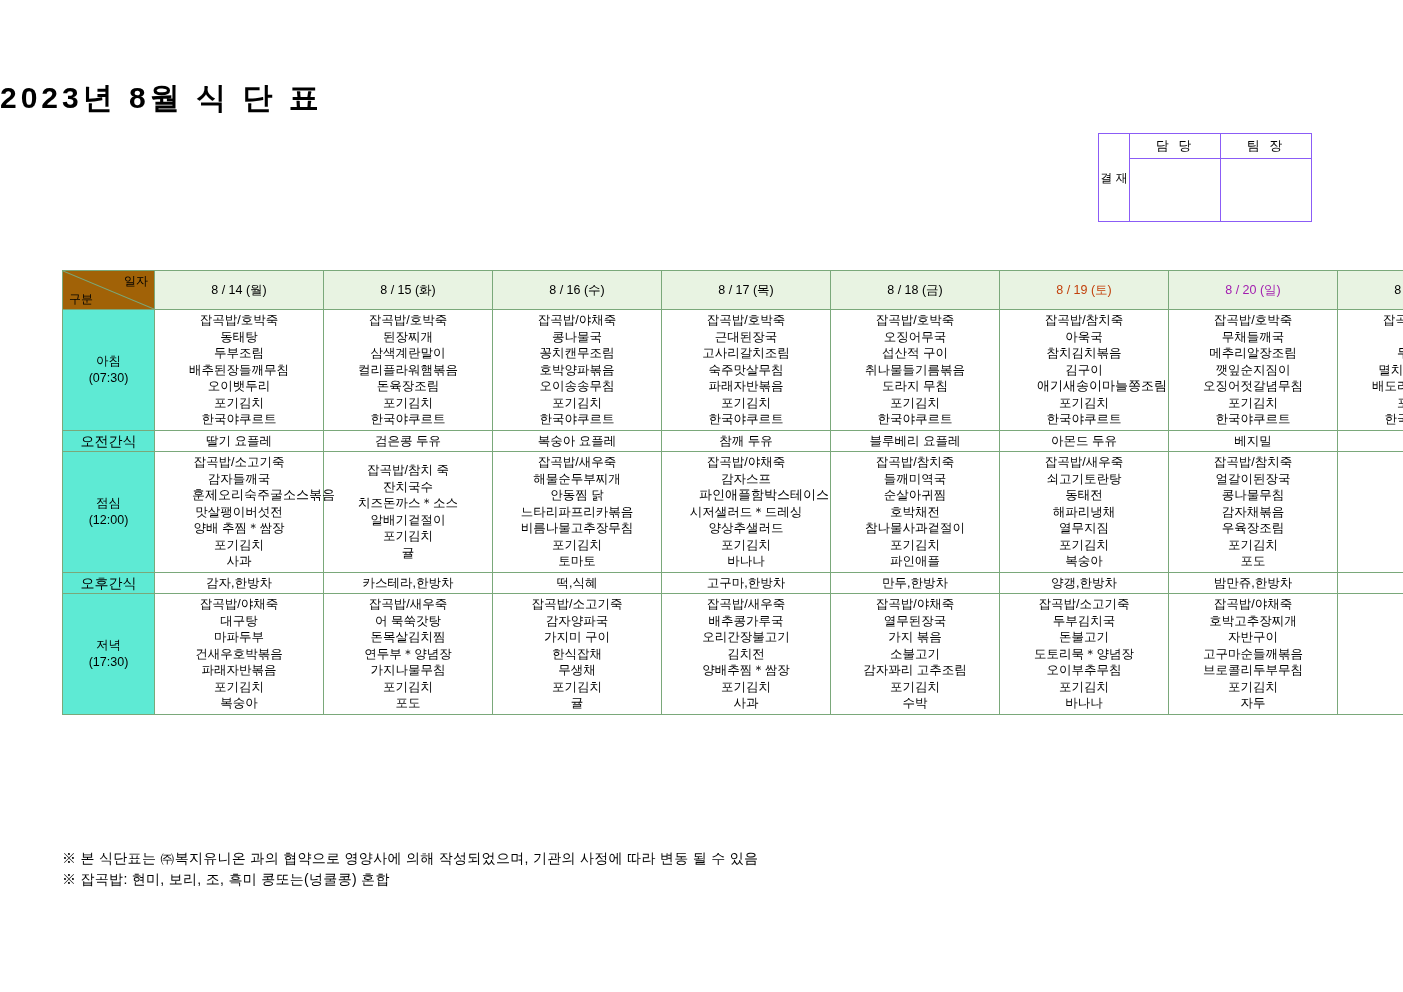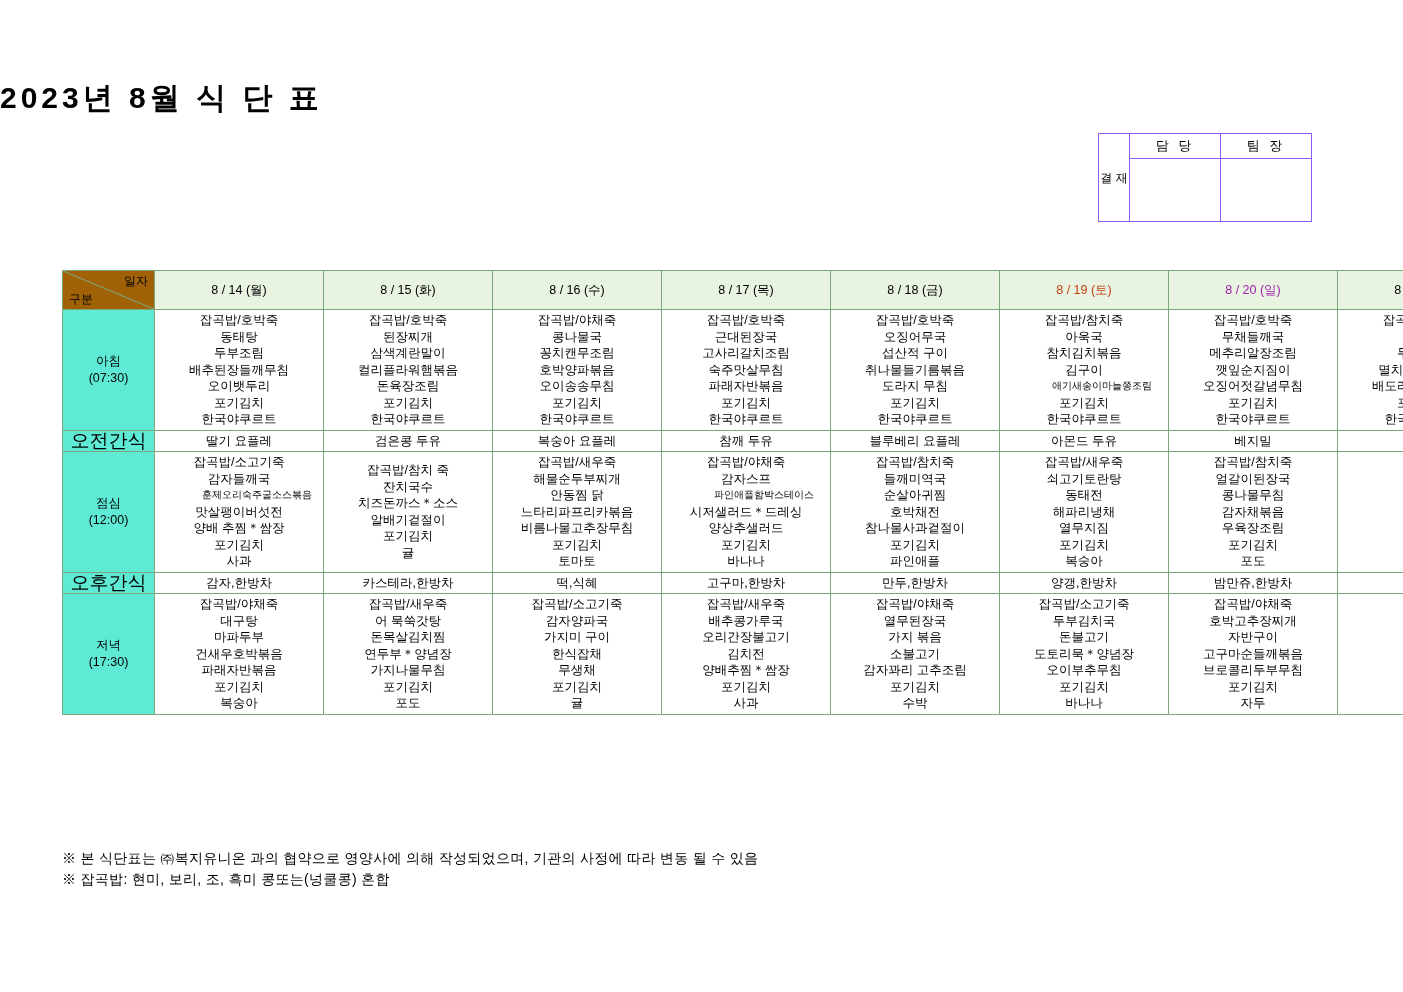--- a/index.html
+++ b/index.html
@@ -121,25 +121,25 @@
   .sat { color: #c2410c; }
   .sun { color: #a21caf; }
 
   td.rowlabel {
     background: #5eead4;
     font-size: 14px;
     line-height: 20px;
     margin-left: 20px;
   }
   td.rowlabel.snack {
-    font-size: 19px;
+    font-size: 14px;
   }
   .meal-cell { padding: 6px 2px; }
   .meal-cell div { white-space: nowrap; }
-  .small { font-size: 10px; padding-left: 36px; }
+  .small { font-size: 13px; padding-left: 36px; }
 
   .footnotes {
     position: absolute;
     top: 848px;
     left: 62px;
     font-size: 14px;
     line-height: 21px;
     letter-spacing: 0.3px;
   }
 </style>

